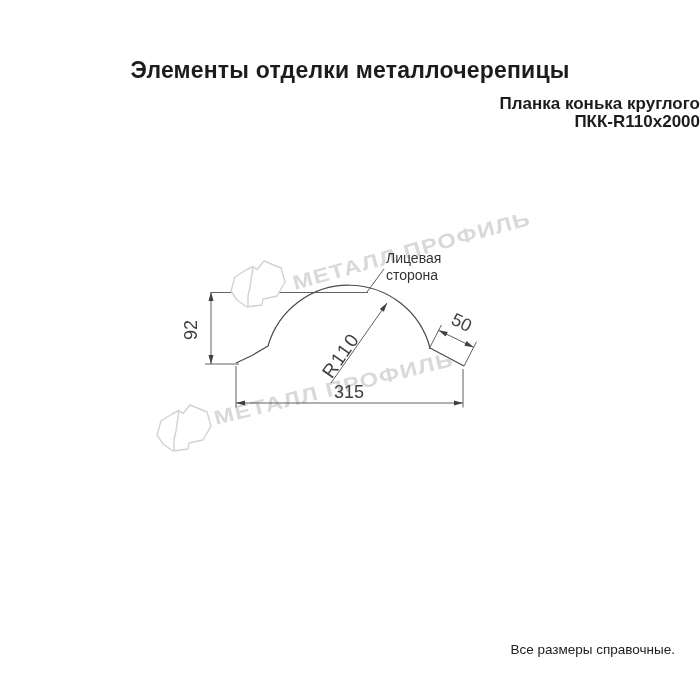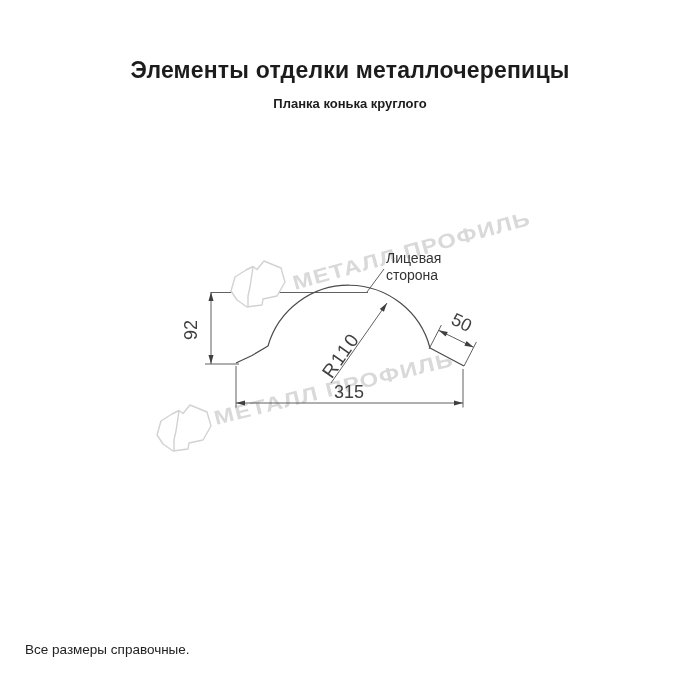--- a/index.html
+++ b/index.html
@@ -5,47 +5,48 @@
   html,body{margin:0;padding:0;background:#ffffff;}
   .page{
     position:relative;width:700px;height:700px;background:#ffffff;overflow:hidden;
     font-family:"Liberation Sans", sans-serif;
   }
   .title{
     position:absolute;left:0;top:28px;width:700px;text-align:center;
     font-size:23px;font-weight:bold;color:#1c1c1c;letter-spacing:0.2px;margin-top:29px;
   }
   .subtitle{
-    position:absolute;left:0;top:95px;width:700px;text-align:center;
-    font-size:13px;font-weight:bold;color:#1c1c1c;line-height:17px;
+    position:absolute;left:0;top:95px;width:700px;text-align:right;
+    font-size:17px;font-weight:bold;color:#1c1c1c;line-height:17px;
   }
   .subtitle div{margin-bottom:1px;}
   .drawing-svg{position:absolute;left:0;top:0;width:700px;height:700px;}
   .notes{
     position:absolute;left:25px;top:641px;width:650px;
-    font-size:13.5px;color:#222222;line-height:18px;
+    font-size:13.5px;color:#222222;line-height:18px;text-align:right;
   }
   .dim-text{fill:#3f3f3f;font-size:18px;font-family:"Liberation Sans",sans-serif;}
   .lbl-text{fill:#333333;font-size:14px;font-family:"Liberation Sans",sans-serif;}
   .wm-text{fill:#d9d9d9;font-size:20px;font-weight:bold;font-family:"Liberation Sans",sans-serif;letter-spacing:1px;}
   .thin{stroke:#4f4f4f;stroke-width:0.9;fill:none;}
   .profile{stroke:#4a4a4a;stroke-width:1.2;fill:none;stroke-linejoin:round;}
   .arrow{fill:#3f3f3f;stroke:none;}
   .wm-shape{fill:#ffffff;stroke:#d2d2d2;stroke-width:1.4;stroke-linejoin:round;}
   .wm-seam{fill:none;stroke:#d2d2d2;stroke-width:1.4;stroke-linejoin:round;}
 </style>
 </head>
 <body>
 
 <div class="page">
 
   <div class="title">Элементы отделки металлочерепицы</div>
 
   <div class="subtitle">
     <div>Планка конька круглого</div>
+    <div>ПКК-R110х2000</div>
   </div>
 
   <svg class="drawing-svg" viewBox="0 0 700 700">
     <defs>
       <g id="mp-logo">
         <path class="wm-shape" d="M231,291 L235,277 L246,270 L253,266.5 L257,269.5 L264,261 L281,268 L285,282 L277,296 L263,299 L262,305 L247,307 L237,300 Z"></path>
         <path class="wm-seam" d="M253,267 L250,287 L248,296 L248,306"></path>
       </g>
     </defs>
 

